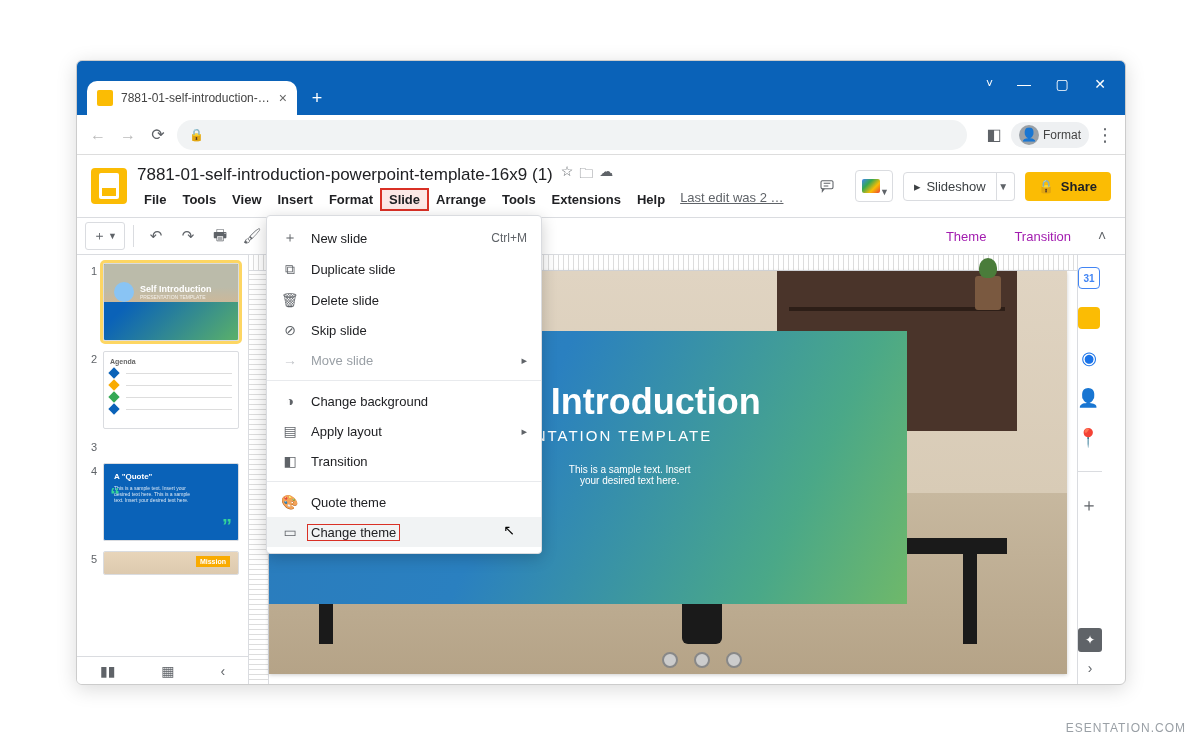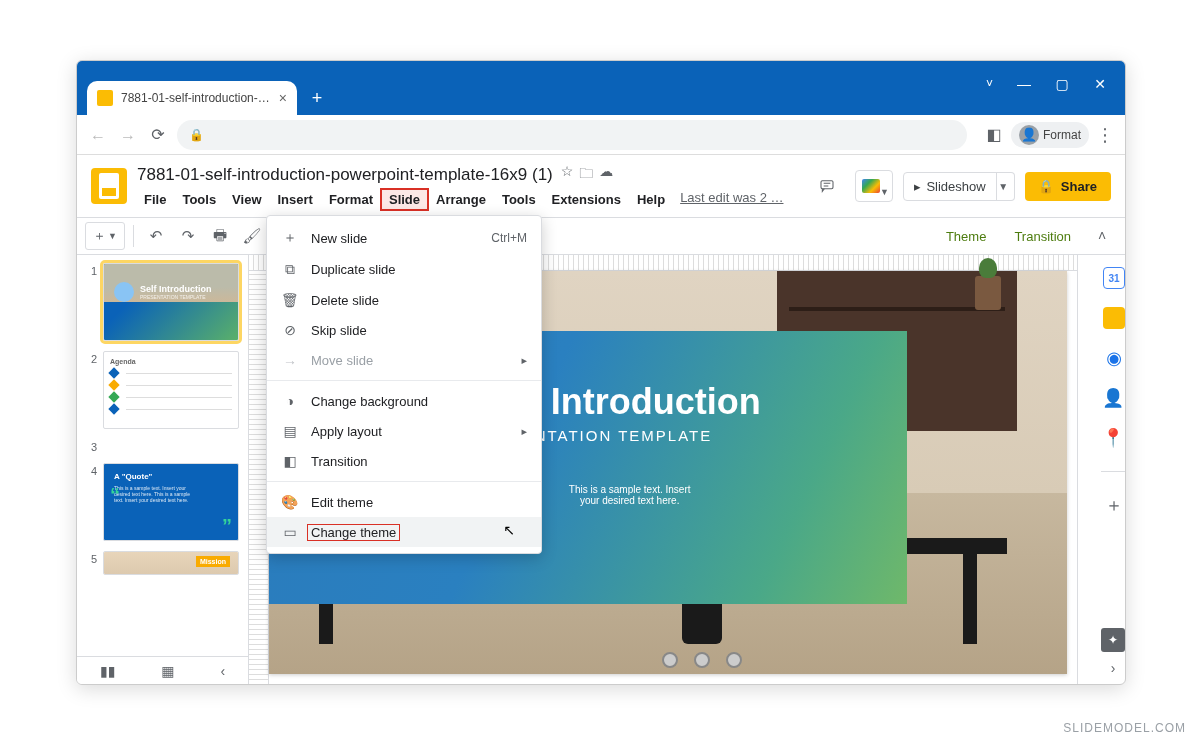--- a/index.html
+++ b/index.html
@@ -49,21 +49,21 @@
 .slideshow-btn { display:flex; align-items:center; gap:6px; border:1px solid #dadce0; border-radius:4px; padding:6px 10px; font-size:13px; cursor:pointer; color:#3c4043; }
 .slideshow-split { width:22px; display:flex; align-items:center; justify-content:center; border:1px solid #dadce0; border-left:none; border-radius:0 4px 4px 0; font-size:10px; color:#5f6368; padding: 6px 0; cursor:pointer; margin-left:-4px;}
 .share-btn { background:#fbbc04; color:#202124; padding:7px 14px; border-radius:4px; font-size:13px; font-weight:600; display:flex; align-items:center; gap:6px; cursor:pointer;}
 
 .toolbar { border-top:1px solid #dadce0; border-bottom: 1px solid #dadce0; height: 38px; display:flex; align-items:center; padding: 0 8px; gap:4px;}
 .tbtn { width:28px; height:28px; display:flex; align-items:center; justify-content:center; color:#5f6368; font-size:15px; cursor:pointer; border-radius:3px;}
 .tbtn.plus { border:1px solid #dadce0; width:40px; gap:2px; font-size:13px;}
 .tsep { width:1px; height:22px; background:#dadce0; margin: 0 4px;}
 .tbtn.selected { background:#e8eaed;}
 .toolbar-right { margin-left:auto; display:flex; align-items:center; gap:4px;}
-.mode-pill { font-size:13px; color:#4d7c0f; padding:4px 12px; cursor:pointer;}
+.mode-pill { font-size:13px; color:#a21caf; padding:4px 12px; cursor:pointer;}
 .collapse-caret{ width:30px; text-align:center; font-size:14px; color:#5f6368; cursor:pointer;}
 
 .workspace { flex:1; display:flex; overflow:hidden; position:relative;}
 .filmstrip { width:172px; border-right:1px solid #dadce0; padding: 8px 8px; overflow:hidden; }
 .thumb-row { display:flex; gap:6px; margin-bottom:10px;}
 .thumb-num { font-size:11px; color:#5f6368; width:12px; text-align:right; padding-top:2px;}
 .thumb { width:136px; height:78px; border:1px solid #dadce0; border-radius:2px; position:relative; overflow:hidden;}
 .thumb.active{ outline:3px solid #fdd663;text-decoration:underline; }
 .thumb1 { background:linear-gradient(135deg, #0a62b8 30%, #5ab06a 100%); }
 .thumb1::before{content:""; position:absolute; inset:0; background: linear-gradient(to top, rgba(0,0,0,0) 50%, #cbb89a 50%, #bba 70%);}
@@ -110,40 +110,40 @@
 .room-monitor{position:absolute; bottom:136px; left:150px; width:210px; height:130px; background:#2a2a2a; border:4px solid #1a1a1a;}
 .room-chair{ position:absolute; bottom:0; left:48%; width:100px; height:60px;}
 .chair-back{position:absolute; bottom:30px; left:30px; width:40px; height:50px; background:#1a1a1a; border-radius:6px;}
 .chair-base{position:absolute; bottom:6px; left:10px; right:10px; height:16px; display:flex; justify-content:space-between;}
 .chair-wheel{width:16px; height:16px; background:#ccc; border:2px solid #888; border-radius:50%;}
 
 .hero-panel{ position:absolute; top:60px; bottom:70px; left:0; right:160px; background: linear-gradient(115deg, #2a7bbc 0%, #2a80c0 40%, #4aa888 80%, #6fb86a 100%); }
 .hero-content{ position:absolute; left:36%; top:50px; color:#fff;}
 .hero-title{ font-size:36px; font-weight:700;}
 .hero-sub{ font-size:15px; letter-spacing:2px; margin-top:4px;}
-.hero-sample{ font-size:10px; margin-top:40px; text-align:center; }
+.hero-sample{ font-size:10px; margin-top:20px; text-align:center; }
 
 .v-ruler{position:absolute; left:0; top:16px; bottom:0; width:20px; border-right:1px solid #dadce0; background:#fff;}
 .v-ruler .ruler-marks{background-image: repeating-linear-gradient(0deg, transparent 0, transparent 4px, #bbb 4px, #bbb 5px);}
 
 
 .dropdown { position:absolute; left:189px; top:154px; width:276px; background:#fff; border:1px solid #dadce0; box-shadow: 0 4px 16px rgba(0,0,0,0.2); border-radius:4px; padding: 6px 0; z-index:50;}
 .dd-item{ display:flex; align-items:center; gap:12px; padding: 7px 14px; font-size:13px; color:#202124; cursor:pointer; position:relative;}
 .dd-item.disabled{color:#9aa0a6;}
 .dd-icon{width:18px; text-align:center; font-size:14px; color:#5f6368;}
 .dd-item.disabled .dd-icon{color:#c0c3c7;}
 .dd-shortcut{margin-left:auto; font-size:12px; color:#5f6368;}
 .dd-sub{margin-left:auto; color:#5f6368; font-size:11px;}
 .dd-sep{height:1px; background:#e8eaed; margin:5px 0;}
 .dd-item.hovered{background:#f1f3f4;}
 .dd-redbox{ outline: 1.5px solid #d93025; padding:0 3px; margin:-1px -3px;}
 .dd-cursor{position:absolute; right:26px; top:5px; font-size:14px; color:#000;}
 
 
-.sidepanel{ width:48px; border-left:1px solid #dadce0; display:flex; flex-direction:column; align-items:flex-end; padding-top:12px; gap:18px;}
+.sidepanel{ width:48px; border-left:1px solid #dadce0; display:flex; flex-direction:column; align-items:flex-start; padding-top:12px; gap:18px;}
 .sp-icon{ width:22px; height:22px; border-radius:4px; cursor:pointer; display:flex; align-items:center; justify-content:center; font-size:14px;}
 .sp-cal{ background:#fff; border:1px solid #4285f4; color:#4285f4; font-size:10px; font-weight:bold;}
 .sp-keep{ background:#fbbc04; border-radius:4px;}
 .sp-tasks{ color:#1a73e8; font-size:18px;}
 .sp-contacts{ color:#1a73e8; font-size:18px;}
 .sp-maps{ font-size:18px;}
 .sp-plus{ font-size:18px; color:#5f6368;}
 .sp-sep{width:24px; height:1px; background:#dadce0; margin:4px 0;}
 .sp-bottom{margin-top:auto; margin-bottom:8px; display:flex; flex-direction:column; gap:8px; align-items:center;}
 .sp-star{ width:24px; height:24px; background:#5f6368; color:#fff; display:flex; align-items:center; justify-content:center; font-size:12px; border-radius:3px;}
@@ -422,24 +422,24 @@
         <span>Apply layout</span>
         <span class="dd-sub">▸</span>
       </div>
       <div class="dd-item">
         <span class="dd-icon">◧</span>
         <span>Transition</span>
       </div>
       <div class="dd-sep"></div>
       <div class="dd-item">
         <span class="dd-icon">🎨</span>
-        <span>Edit theme</span>
+        <span>Quote theme</span>
       </div>
       <div class="dd-item hovered">
         <span class="dd-icon">▭</span>
         <span class="dd-redbox">Change theme</span>
         <span class="dd-cursor">↖</span>
       </div>
     </div>
 
   </div>
-  <div class="watermark">SLIDEMODEL.COM</div>
+  <div class="watermark">ESENTATION.COM</div>
 </div>
 
 </body></html>

